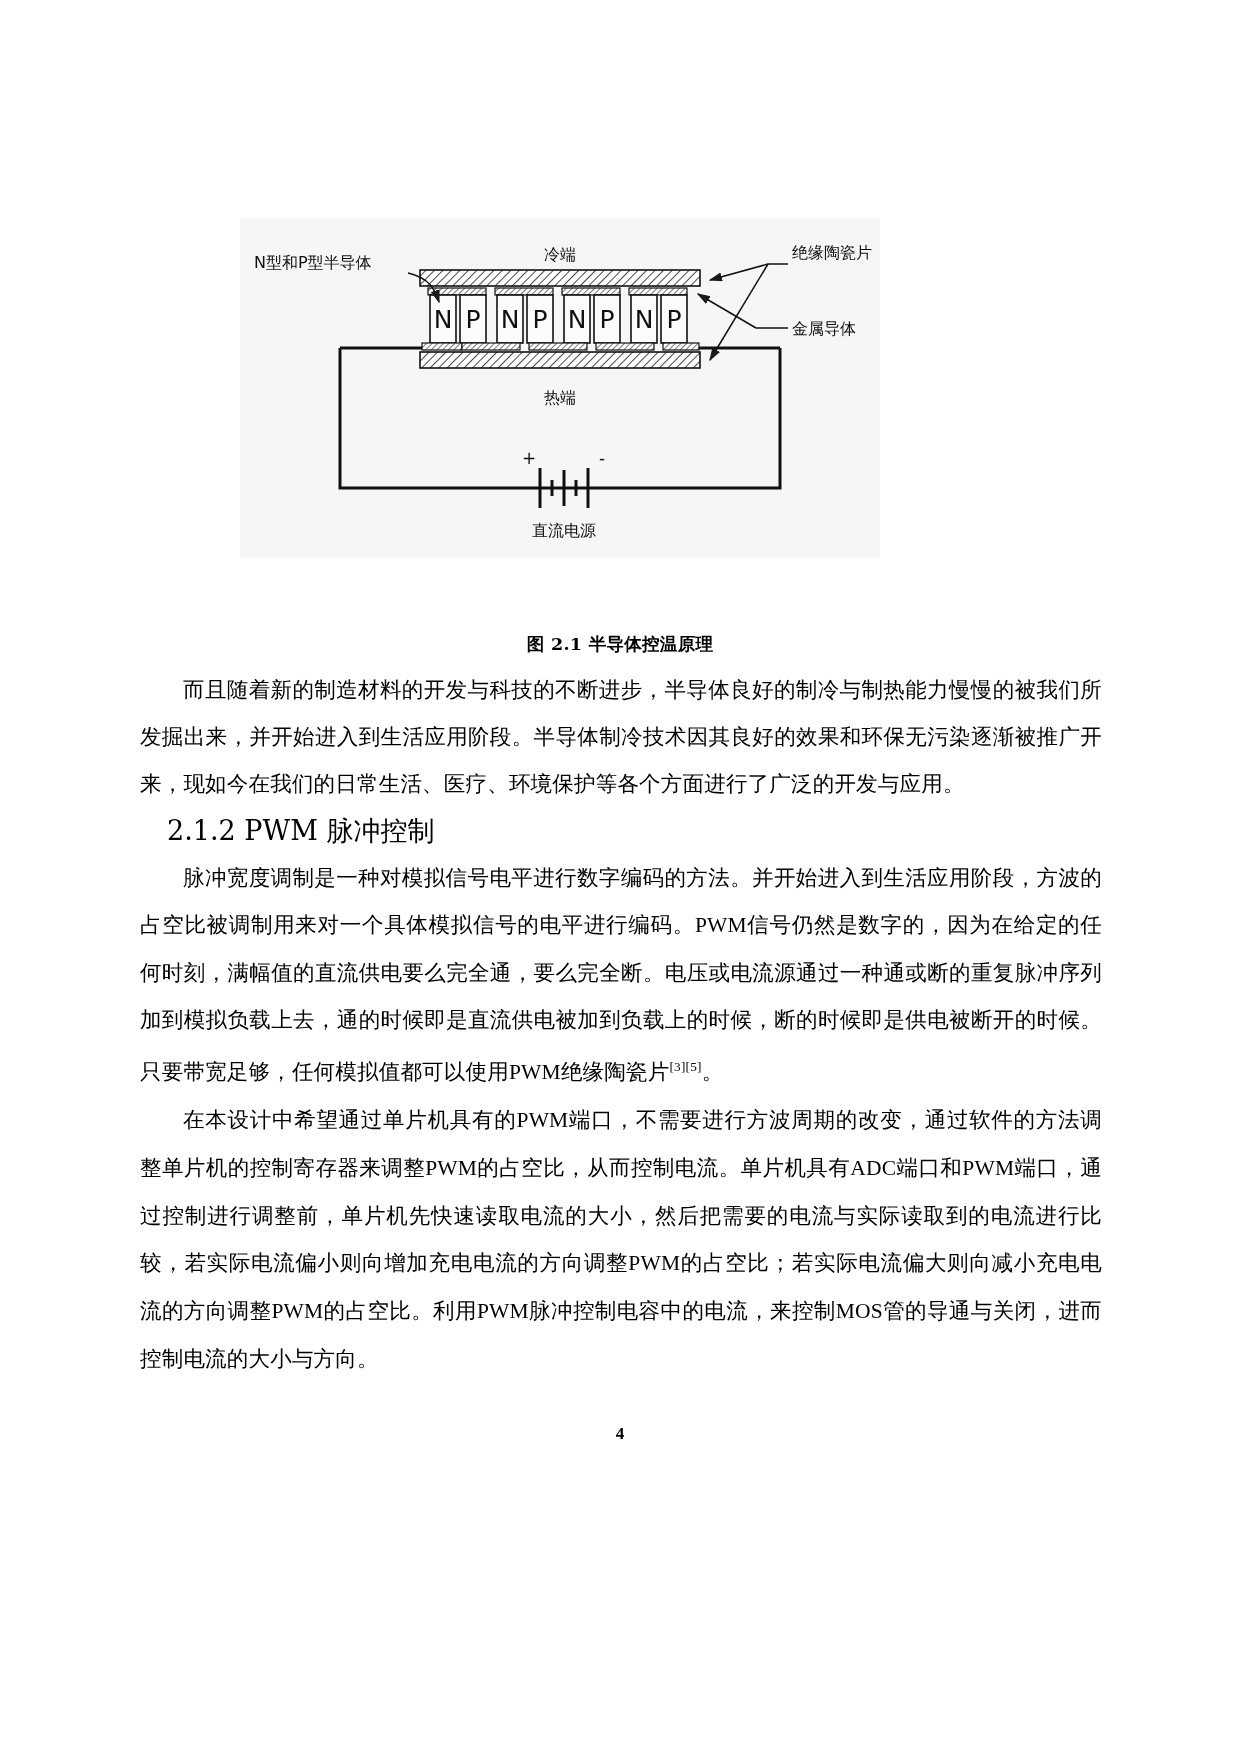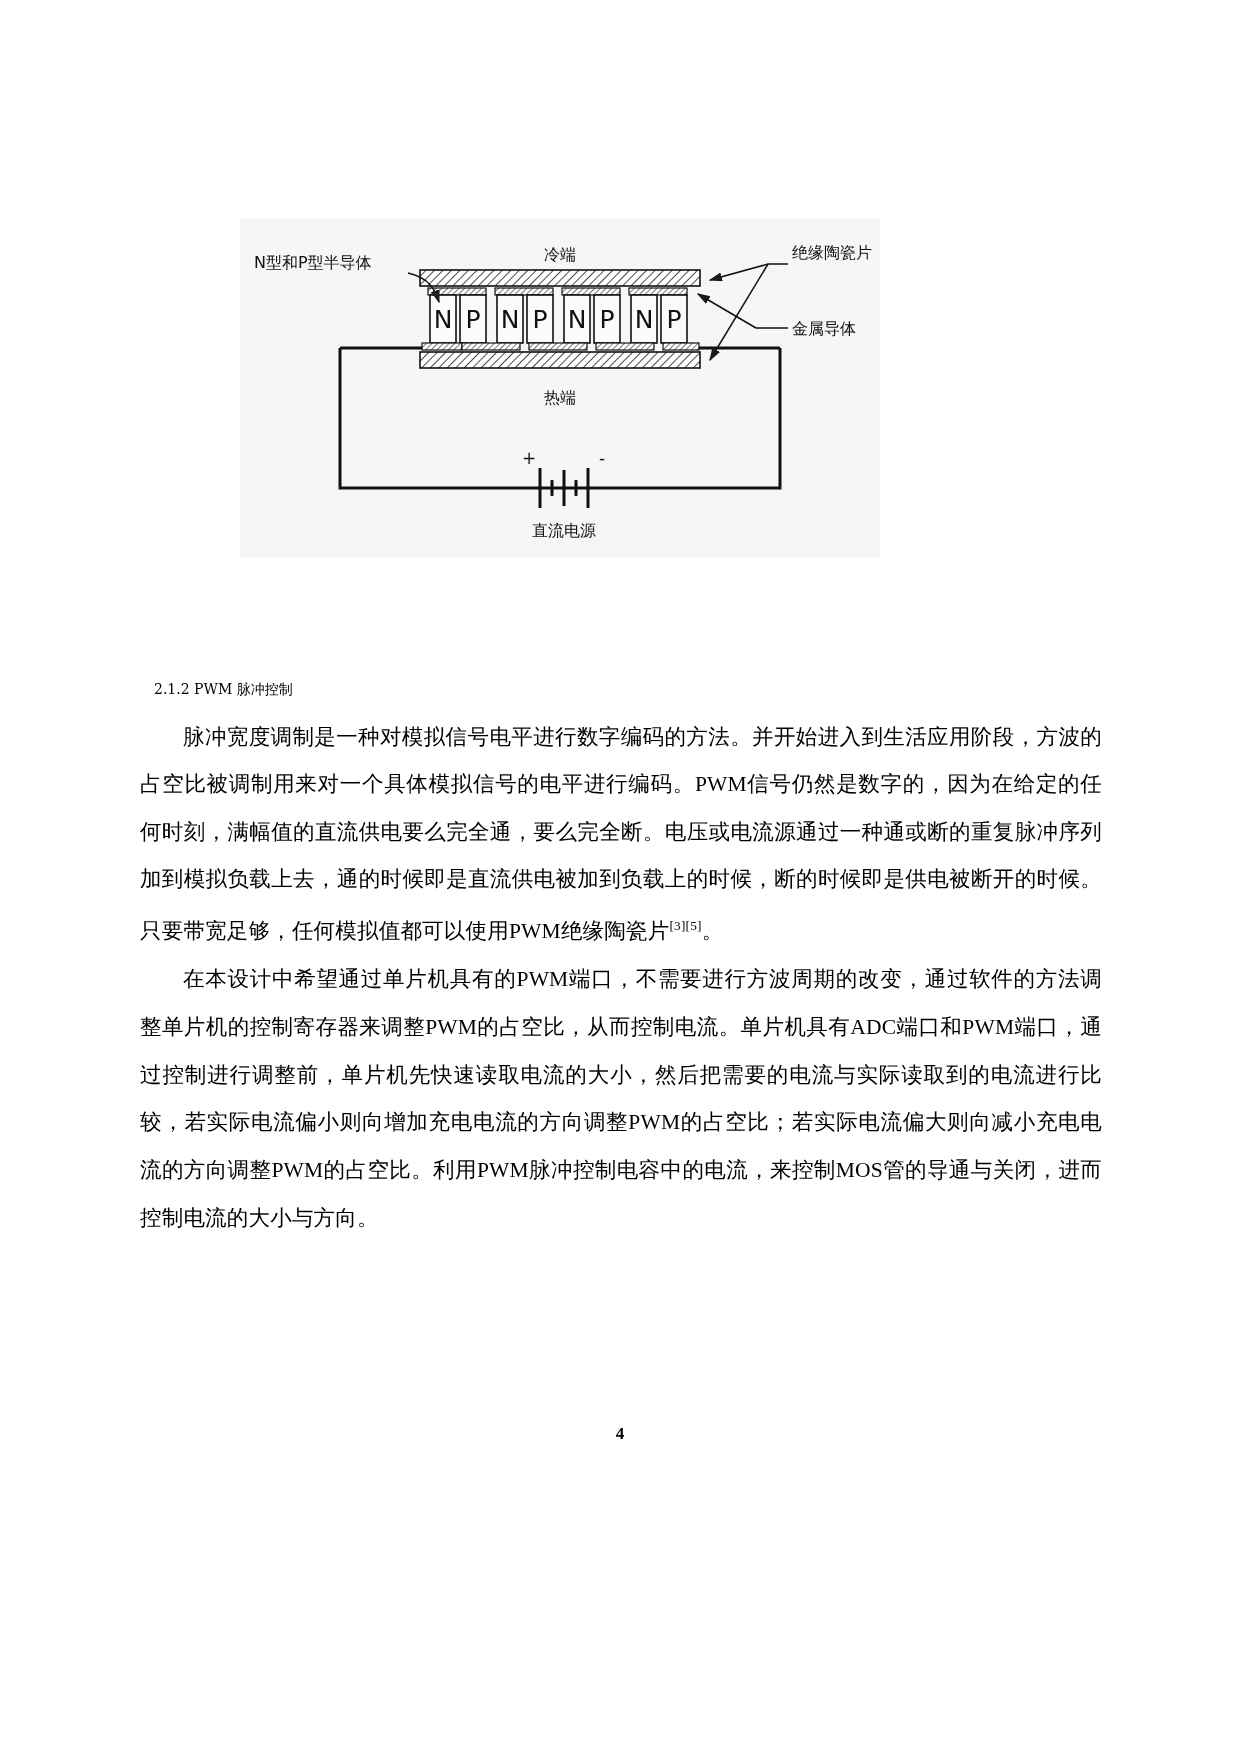--- a/index.html
+++ b/index.html
@@ -50,21 +50,21 @@
     font-size:21.5px;
     line-height:47px;
     text-align:justify;
     text-justify:inter-character;
     text-indent:2em;
     font-family:"DejaVu Serif","Liberation Serif",serif;
     letter-spacing:0.2px;
   }
   h3.heading{
     margin:0;
-    font-size:14px;
+    font-size:27px;
     line-height:47px;
     font-weight:normal;
     text-indent:1em;
     font-family:"DejaVu Serif","Liberation Serif",serif;
   }
   .latin{ font-family:"Liberation Serif","DejaVu Serif",serif; font-weight:normal; }
   sup.cite{ font-size:0.62em; vertical-align:super;font-family:Liberation Serif, serif; }
 
   
   .page-number{
@@ -174,23 +174,25 @@
           <text x="552" y="116" font-size="16">金属导体</text>
           <text x="320" y="185" font-size="16" text-anchor="middle">热端</text>
           <text x="289" y="246" font-size="17" text-anchor="middle">+</text>
           <text x="362" y="246" font-size="17" text-anchor="middle">-</text>
           <text x="324" y="318" font-size="16" text-anchor="middle">直流电源</text>
         </g>
       </svg>
     </div>
   </div>
 
+  <div class="caption">图 2.1 半导体控温原理</div>
 
   <div class="body-col">
 
+    <p class="para">而且随着新的制造材料的开发与科技的不断进步，半导体良好的制冷与制热能力慢慢的被我们所发掘出来，并开始进入到生活应用阶段。半导体制冷技术因其良好的效果和环保无污染逐渐被推广开来，现如今在我们的日常生活、医疗、环境保护等各个方面进行了广泛的开发与应用。</p>
 
     <h3 class="heading">2.1.2 PWM 脉冲控制</h3>
 
     <p class="para"><span>脉冲宽度调制是一种对模拟信号电平进行数字编码的方法。并开始进入到生活应用阶段，方波的占空比被调制用来对一个具体模拟信号的电平进行编码。</span><span class="latin">PWM</span><span>信号仍然是数字的，因为在给定的任何时刻，满幅值的直流供电要么完全通，要么完全断。电压或电流源通过一种通或断的重复脉冲序列加到模拟负载上去，通的时候即是直流供电被加到负载上的时候，断的时候即是供电被断开的时候。只要带宽足够，任何模拟值都可以使用</span><span class="latin">PWM</span><span>绝缘陶瓷片</span><sup class="cite">[3][5]</sup><span>。</span></p>
 
     <p class="para"><span>在本设计中希望通过单片机具有的</span><span class="latin">PWM</span><span>端口，不需要进行方波周期的改变，通过软件的方法调整单片机的控制寄存器来调整</span><span class="latin">PWM</span><span>的占空比，从而控制电流。单片机具有</span><span class="latin">ADC</span><span>端口和</span><span class="latin">PWM</span><span>端口，通过控制进行调整前，单片机先快速读取电流的大小，然后把需要的电流与实际读取到的电流进行比较，若实际电流偏小则向增加充电电流的方向调整</span><span class="latin">PWM</span><span>的占空比；若实际电流偏大则向减小充电电流的方向调整</span><span class="latin">PWM</span><span>的占空比。利用</span><span class="latin">PWM</span><span>脉冲控制电容中的电流，来控制</span><span class="latin">MOS</span><span>管的导通与关闭，进而控制电流的大小与方向。</span></p>
 
   </div>
 
   <div class="page-number">4</div>

